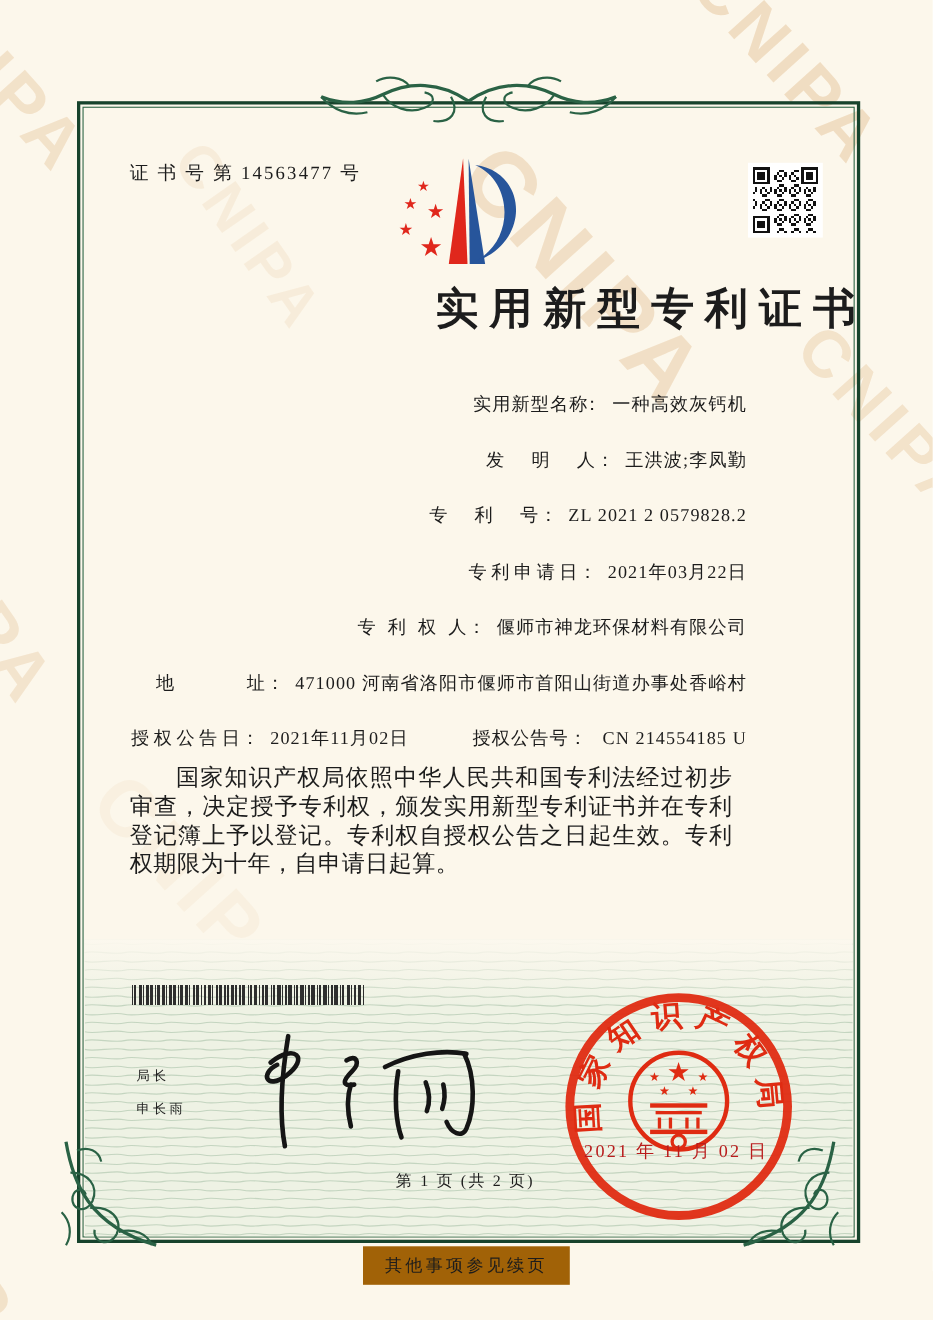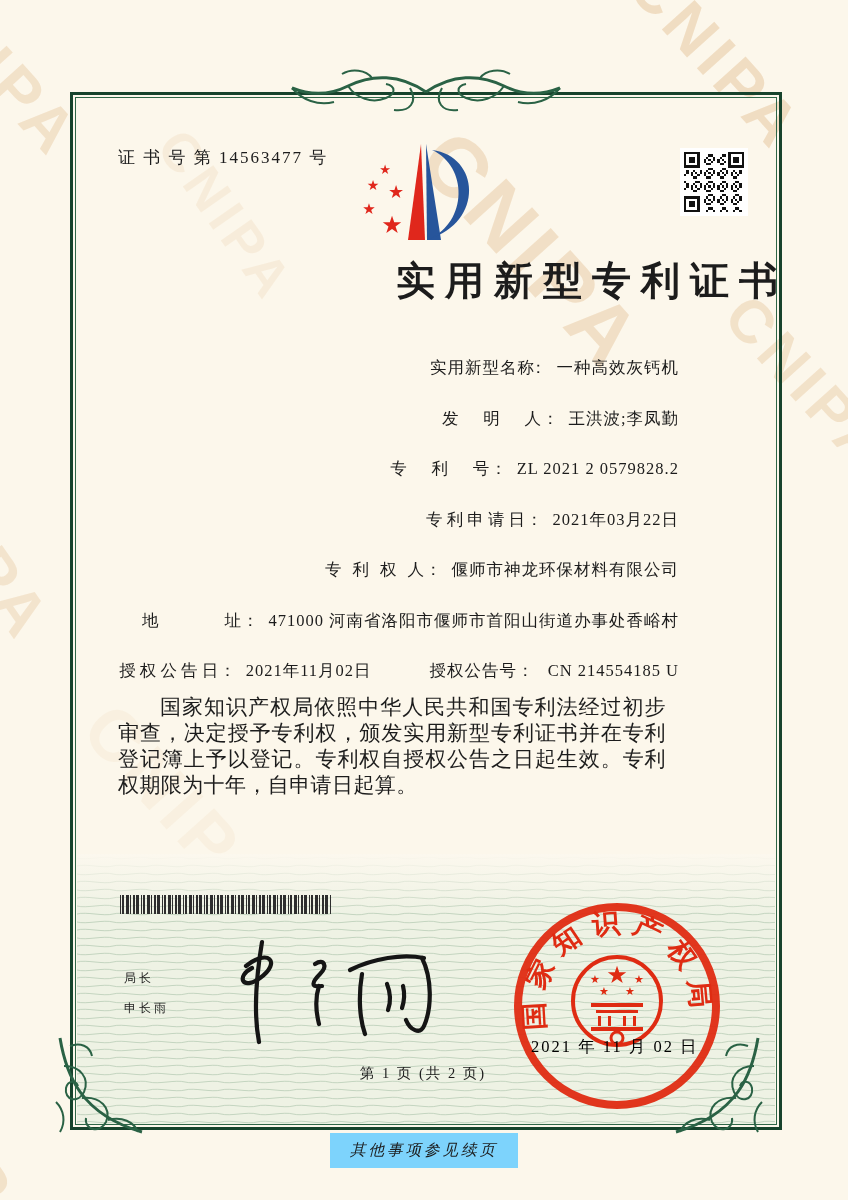--- a/index.html
+++ b/index.html
@@ -63,25 +63,25 @@
 
   
   .barcode{position:absolute;left:120px;top:895px;z-index:2;}
   .officer{position:absolute;left:124px;top:970px;z-index:2;font-size:12px;letter-spacing:3px;
            font-family:"Liberation Sans","DejaVu Sans",sans-serif;}
   .officer div{margin-bottom:13px;}
   .signature{position:absolute;left:212px;top:936px;z-index:2;}
   .signature path{fill:none;stroke:#151515;stroke-width:4.2;stroke-linecap:round;}
   .seal{position:absolute;left:508px;top:897px;z-index:2;}
   .seal-date{position:absolute;left:531px;top:1036px;width:170px;z-index:3;
-             font-size:16.5px;letter-spacing:2px;color:#000000;}
+             font-size:16.5px;letter-spacing:2px;color:#b91c1c;}
   .page-label{position:absolute;left:70px;top:1064px;width:706px;text-align:center;
               font-size:14.5px;letter-spacing:2px;z-index:2;}
-  .cont-box{position:absolute;left:330px;top:1133px;z-index:2;background:#7dd3fc;
-            padding:7px 20px;font-size:15.5px;letter-spacing:3px;font-style:italic;}
+  .cont-box{position:absolute;left:330px;top:1133px;z-index:2;background:#a16207;
+            padding:7px 20px;font-size:15.5px;letter-spacing:3px;}
 </style>
 </head>
 <body>
 
 <div class="page">
 
   <span class="wm wm1">CNIPA</span>
   <span class="wm wm2">CNIPA</span>
   <span class="wm wm3">CNIPA</span>
   <span class="wm wm4">CNIPA</span>

